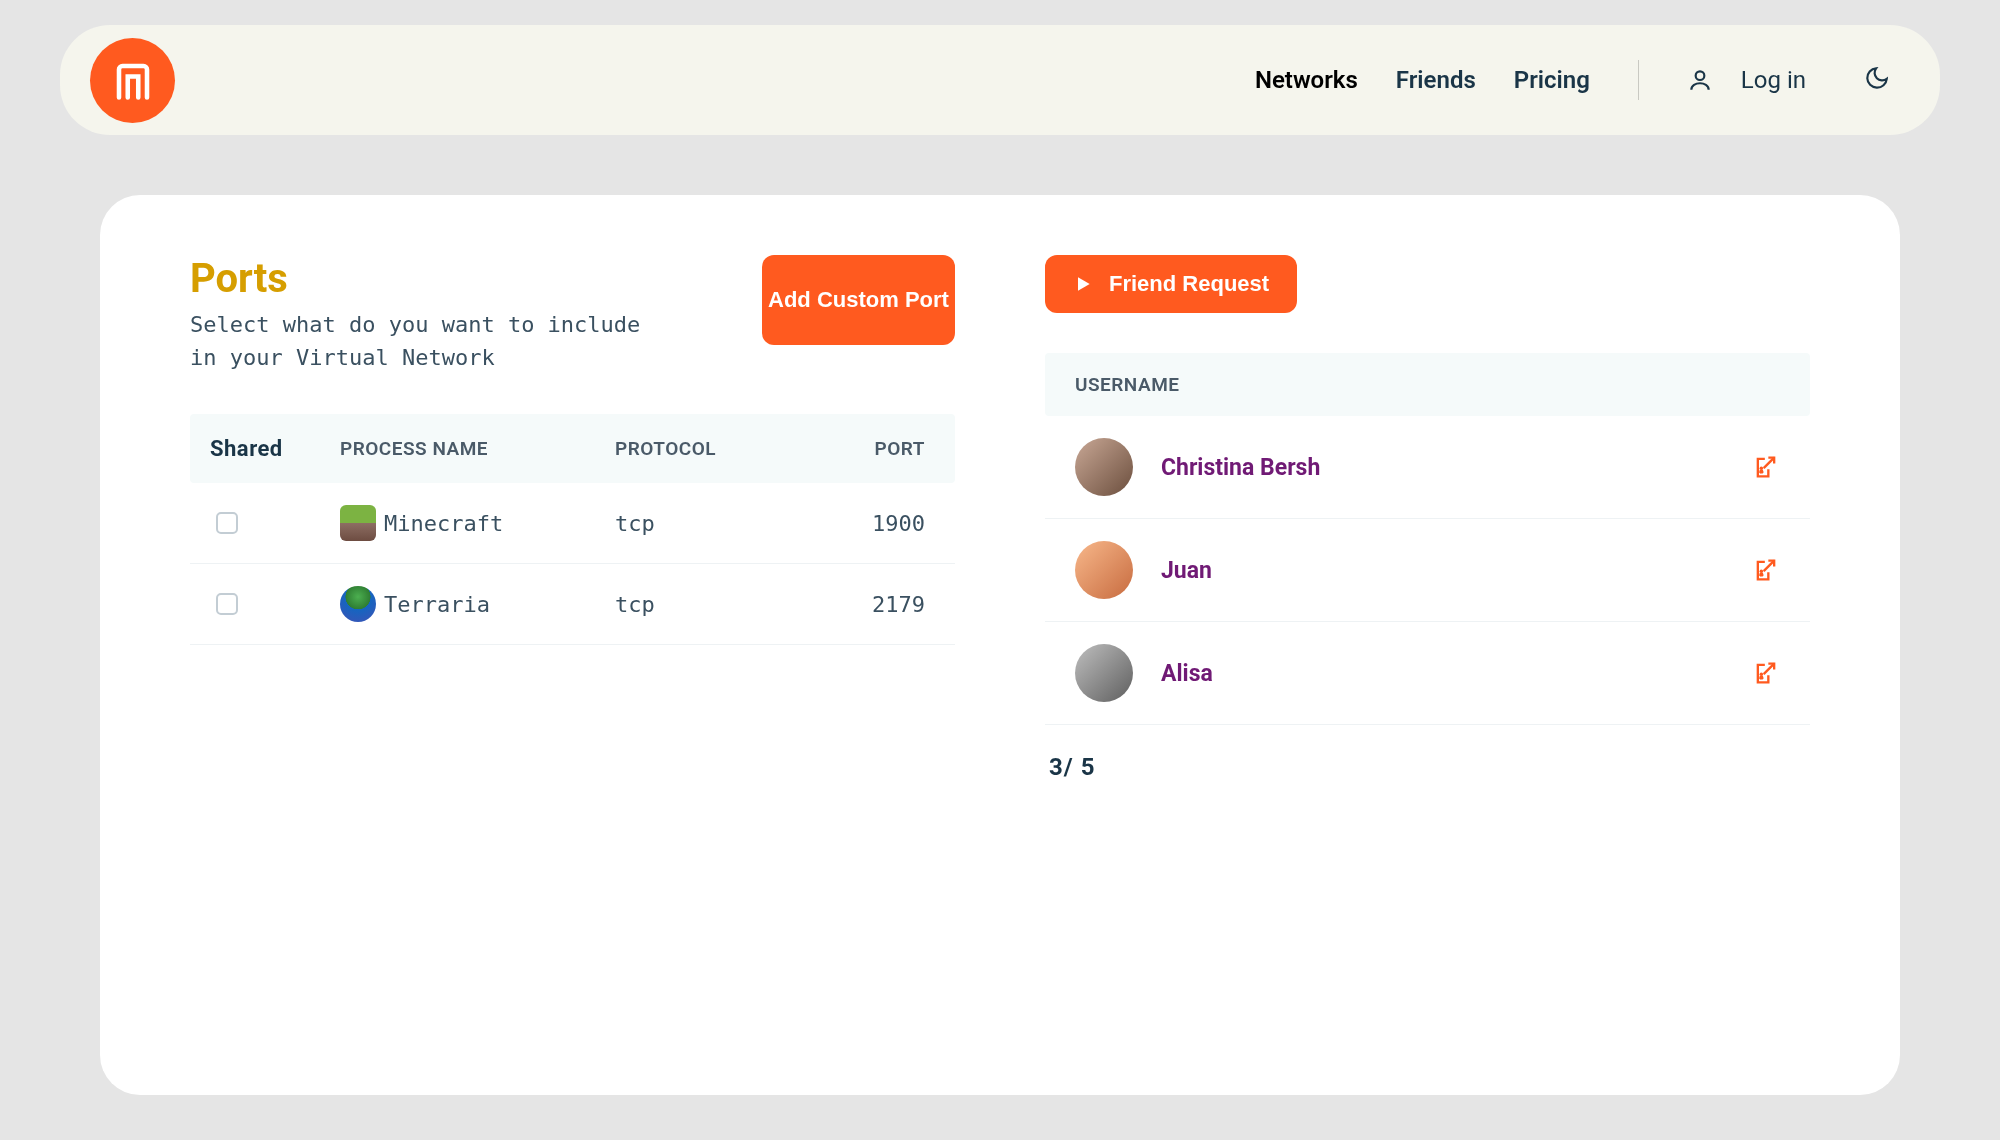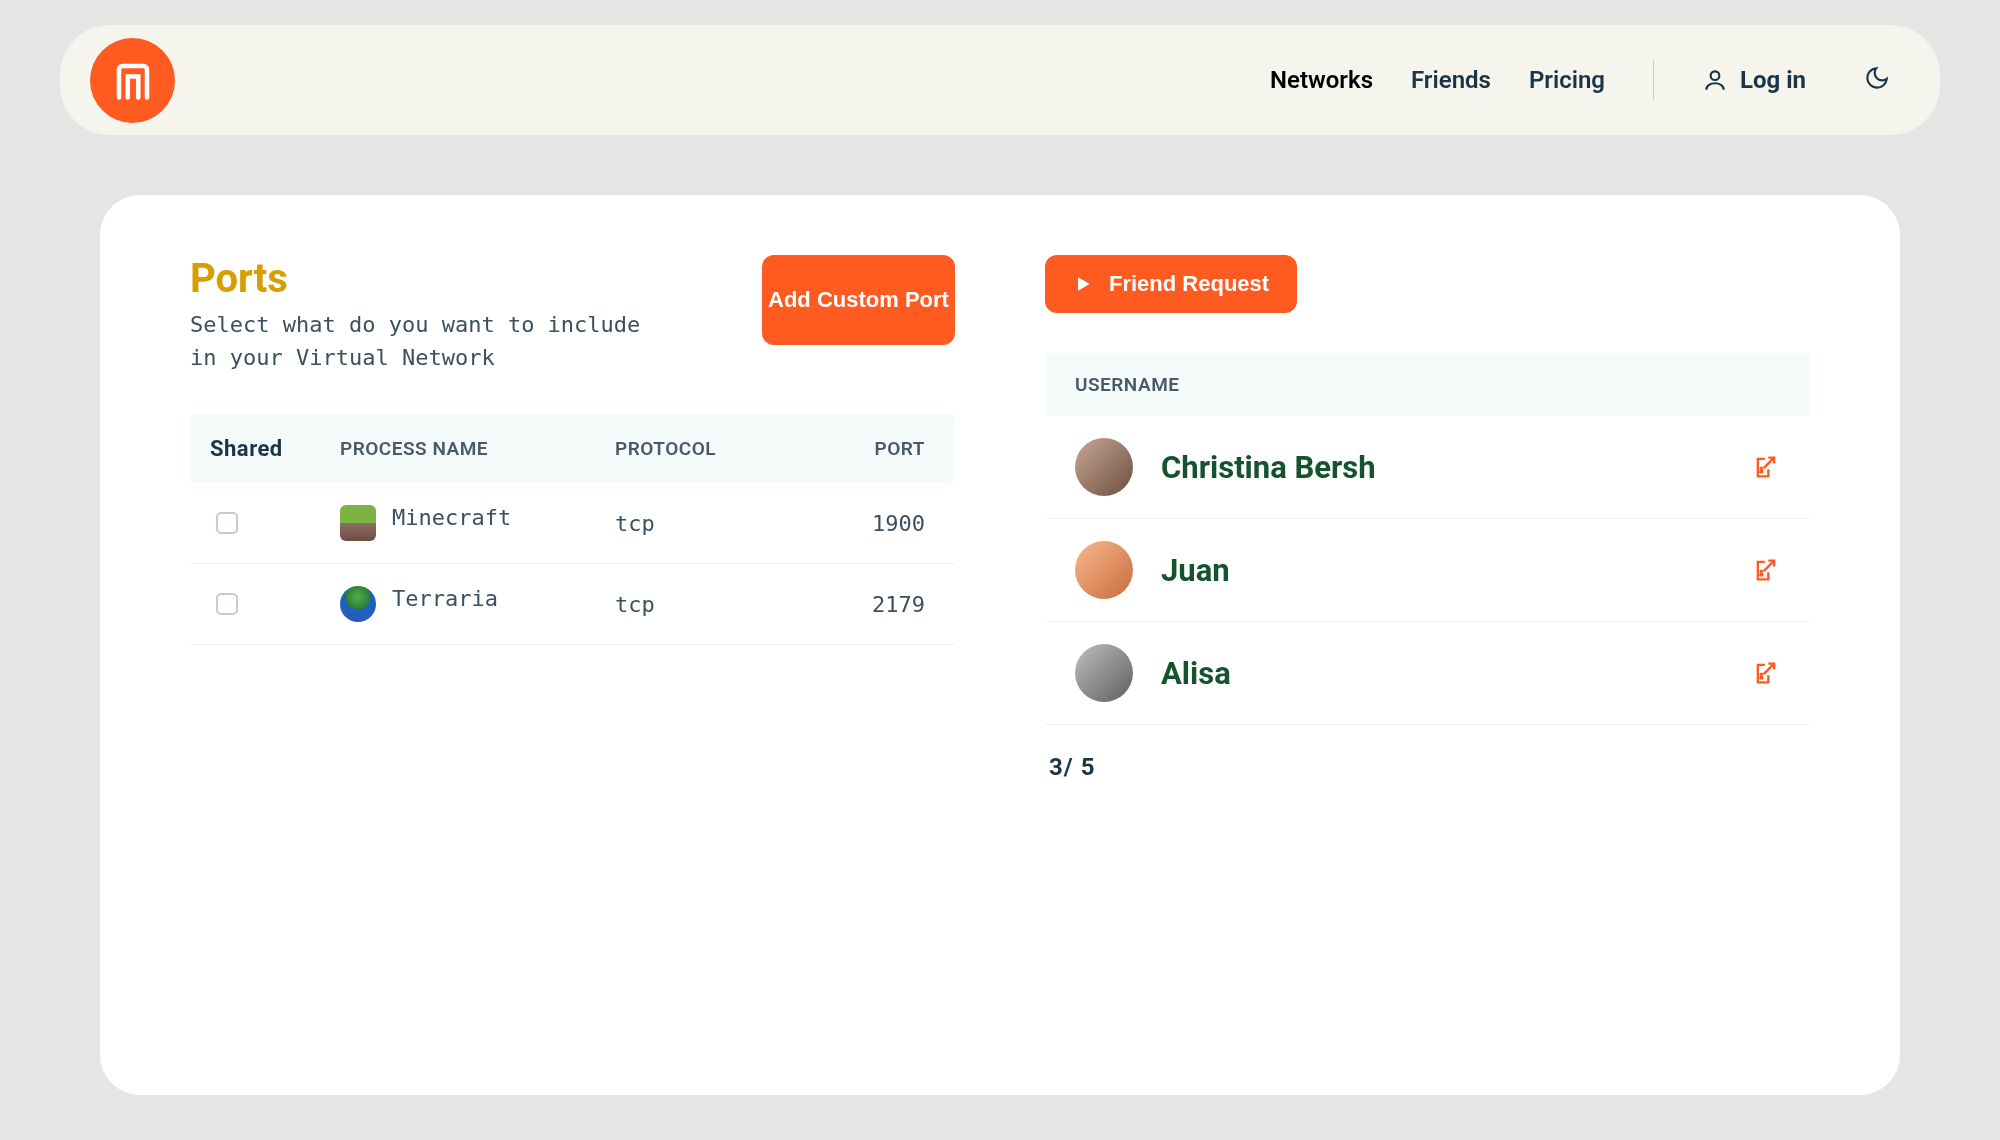--- a/index.html
+++ b/index.html
@@ -46,23 +46,23 @@
   .nav-link.active { color: #000000; }
   .divider-v {
     width: 1px;
     height: 40px;
     background: #c9c9c2;
     margin: 0 10px;
   }
   .login {
     display: flex;
     align-items: center;
-    gap: 12px;
+    gap: 28px;
     font-size: 24px;
-    font-weight: 700;
+    font-weight: 400;
     color: #1a3547;
     cursor: pointer;
   }
   .user-icon, .moon-icon {
     width: 26px;
     height: 26px;
     stroke: #1a3547;
     stroke-width: 2;
     fill: none;
   }
@@ -160,21 +160,22 @@
   .checkbox {
     width: 22px;
     height: 22px;
     border: 2px solid #c3cdd4;
     border-radius: 5px;
     cursor: pointer;
     margin-left: 6px;
   }
   .process-cell {
     display: flex;
-    gap: 16px;
+    align-items: center;
+    gap: 8px;
   }
   .game-icon {
     width: 36px;
     height: 36px;
     border-radius: 6px;
   }
   .game-minecraft {
     background: linear-gradient(to bottom, #7cb342 0%, #7cb342 50%, #8d6e63 50%, #6d4c41 100%);
   }
   .game-terraria {
@@ -206,23 +207,23 @@
     width: 58px;
     height: 58px;
     border-radius: 50%;
     margin-right: 28px;
     flex-shrink: 0;
   }
   .av1 { background: linear-gradient(135deg, #c9a896 0%, #6b4e3d 100%); }
   .av2 { background: linear-gradient(135deg, #f8b88b 0%, #c76b3f 100%); }
   .av3 { background: linear-gradient(135deg, #bfbfbf 0%, #5e5e5e 100%); }
   .username {
-    font-size: 31px;
+    font-size: 23px;
     font-weight: 700;
-    color: #14532d;
+    color: #701a75;
   }
   .kick-btn {
     margin-left: auto;
     cursor: pointer;
     width: 28px;
     height: 28px;
   }
   .kick-btn svg { stroke: #ff5a1f; stroke-width: 2; fill: none; width: 28px; height: 28px; }
 
   .party-count {

